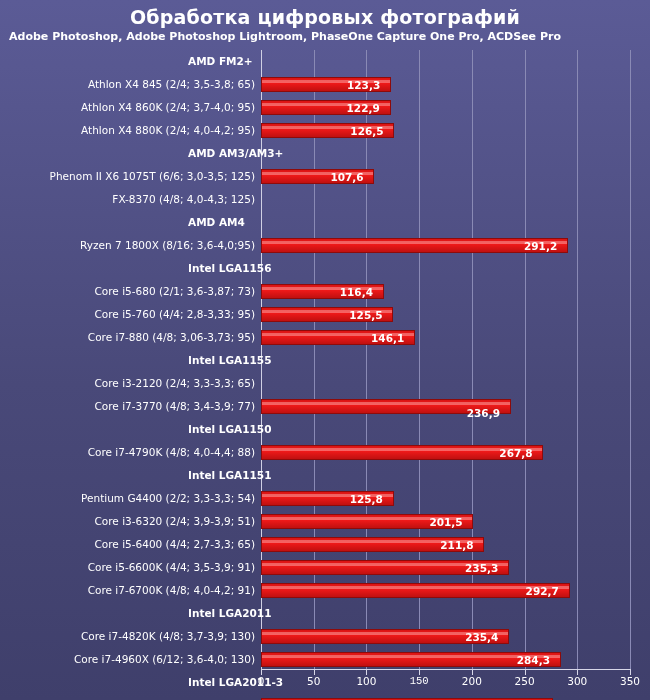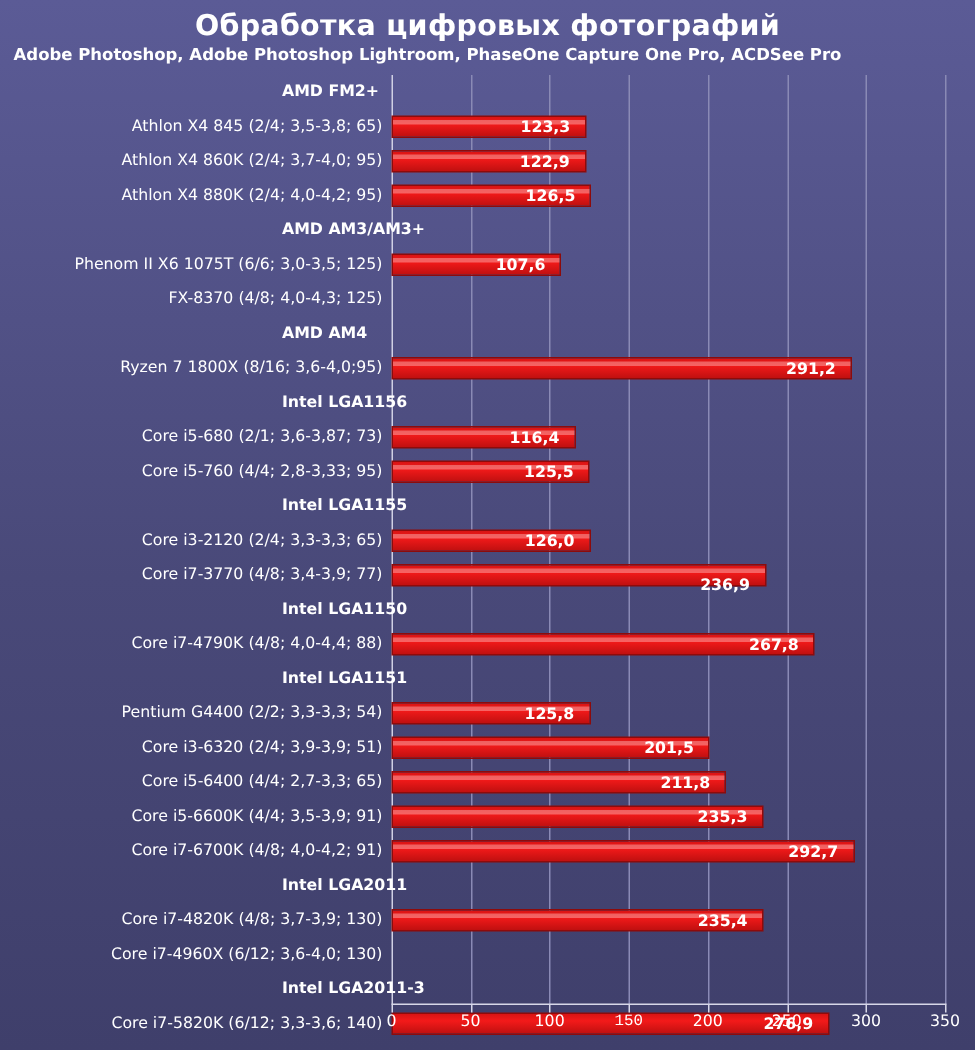--- a/index.html
+++ b/index.html
@@ -237,31 +237,34 @@
       </div>
       <div class="row">
         <div class="label">Core i5-760 (4/4; 2,8-3,33; 95)</div>
         <div class="barcell">
           <div class="bar" style="width: 132.313px;">
             <div class="hl"></div>
           </div>
           <div class="value" style="left: 88.3129px; text-align: center;">125,5</div>
         </div>
       </div>
+      <div class="row">
+        <div class="label">Core i7-880 (4/8; 3,06-3,73; 95)</div>
+        <div class="barcell">
+          <div class="bar" style="width: 154.031px;">
+            <div class="hl"></div>
+          </div>
+          <div class="value" style="left: 110.031px;">146,1</div>
+        </div>
+      </div>
       <div class="row group">
         <div class="label">Intel LGA1155</div>
       </div>
       <div class="row">
         <div class="label">Core i3-2120 (2/4; 3,3-3,3; 65)</div>
-        <div class="barcell">
-          <div class="bar" style="width: 132.84px;">
-            <div class="hl"></div>
-          </div>
-          <div class="value" style="left: 88.84px;">126,0</div>
-        </div>
       </div>
       <div class="row">
         <div class="label">Core i7-3770 (4/8; 3,4-3,9; 77)</div>
         <div class="barcell">
           <div class="bar" style="width: 249.76px;">
             <div class="hl"></div>
           </div>
           <div class="value" style="left: 205.76px; margin-top: 12px;">236,9</div>
         </div>
       </div>
@@ -332,20 +335,26 @@
         <div class="label">Core i7-4820K (4/8; 3,7-3,9; 130)</div>
         <div class="barcell">
           <div class="bar" style="width: 248.179px;">
             <div class="hl"></div>
           </div>
           <div class="value" style="left: 204.179px;">235,4</div>
         </div>
       </div>
       <div class="row">
         <div class="label">Core i7-4960X (6/12; 3,6-4,0; 130)</div>
+        <div class="barcell">
+          <div class="bar" style="width: 299.733px;">
+            <div class="hl"></div>
+          </div>
+          <div class="value" style="left: 255.733px;">284,3</div>
+        </div>
       </div>
       <div class="row group">
         <div class="label">Intel LGA2011-3</div>
       </div>
       <div class="row">
         <div class="label">Core i7-5820K (6/12; 3,3-3,6; 140)</div>
         <div class="barcell">
           <div class="bar" style="width: 291.932px;"></div>
           <div class="value" style="left: 247.932px;">276,9</div>
         </div>

